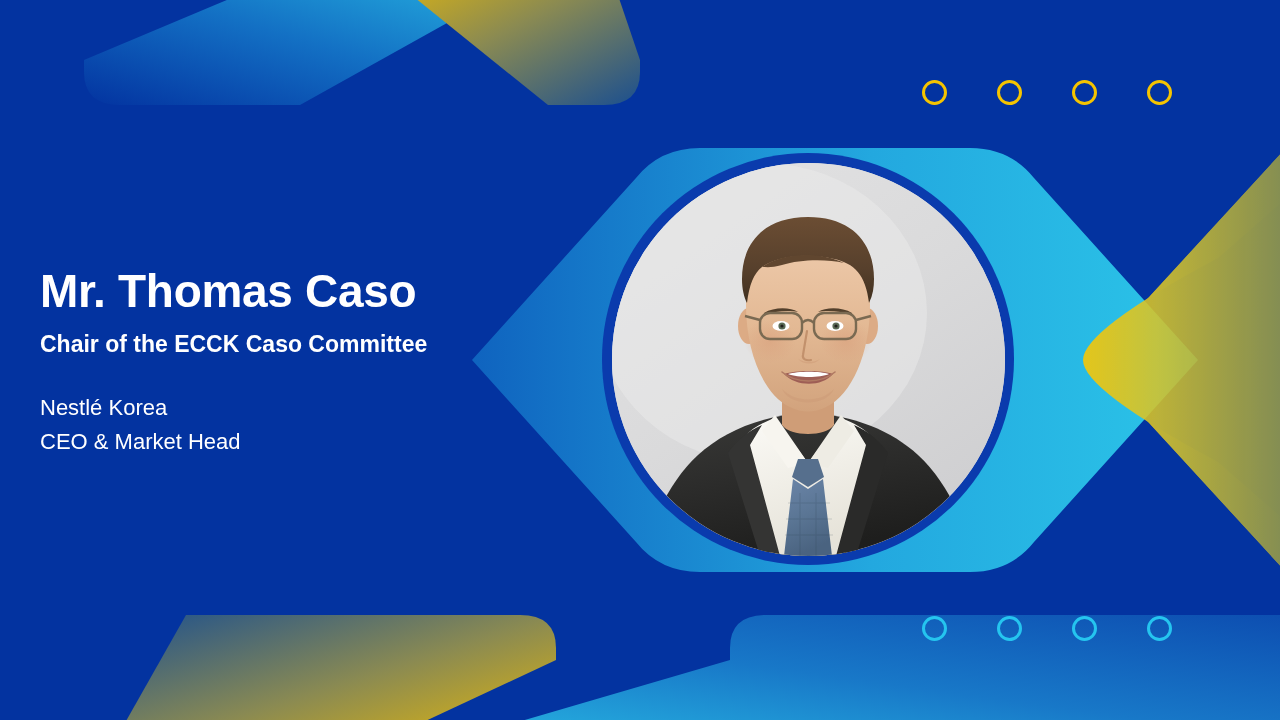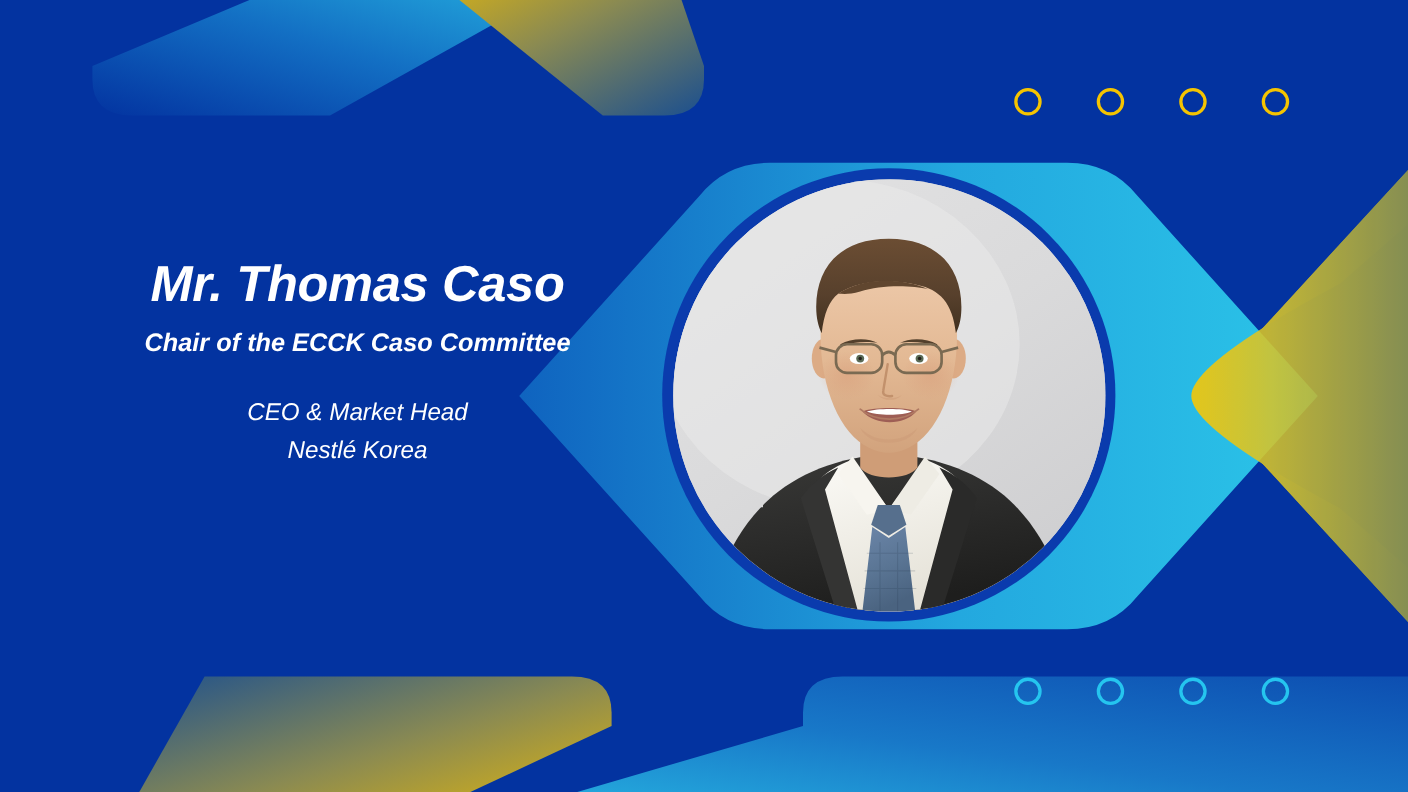--- a/index.html
+++ b/index.html
@@ -20,26 +20,25 @@
     left: 0; top: 0;
     width: 1280px;
     height: 720px;
     display: block;
   }
 
   
   .text-block {
     position: absolute;
     left: 40px;
-    top: 234px;
+    top: 267px;
     width: 570px;
-    text-align: center;
+    text-align: left;
     color: #ffffff;
     z-index: 40;
-    font-style: italic;
   }
   .speaker-name {
     font-size: 46px;
     font-weight: bold;
     line-height: 1.08;
     letter-spacing: -0.3px;
     margin: 0 0 14px 0;
     white-space: nowrap;
   }
   .speaker-role {
@@ -288,18 +287,18 @@
     <span class="dot"></span>
     <span class="dot"></span>
     <span class="dot"></span>
     <span class="dot"></span>
   </div>
 
   <div class="text-block">
     <div class="speaker-name">Mr. Thomas Caso</div>
     <div class="speaker-role">Chair of the ECCK Caso Committee</div>
     <div class="speaker-title">
+      <div>Nestlé Korea</div>
       <div>CEO &amp; Market Head</div>
-      <div>Nestlé Korea</div>
     </div>
   </div>
 
 </div>
 
 </body></html>

